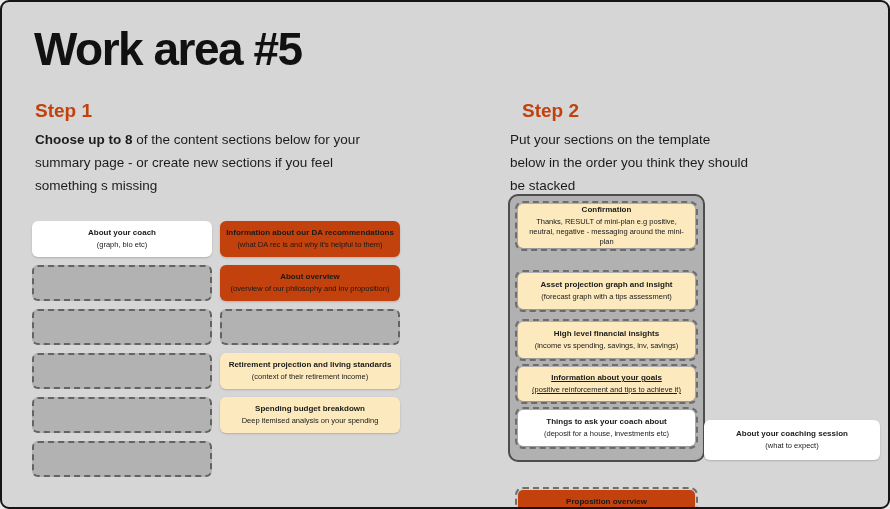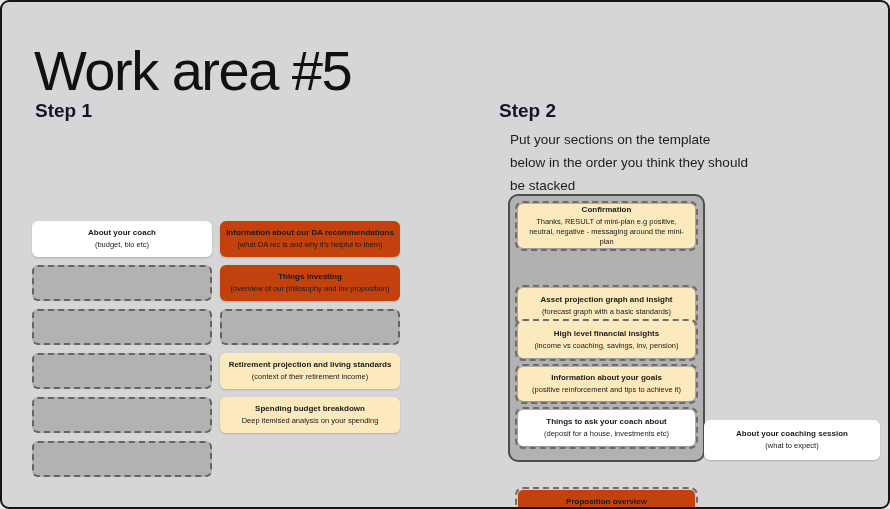--- a/index.html
+++ b/index.html
@@ -2,28 +2,28 @@
 <html><head>
 <meta charset="utf-8">
 <style>
   html,body{margin:0;padding:0;background:#e9e9e9;font-family:"Liberation Sans",sans-serif;}
   .canvas{
     position:relative;width:890px;height:509px;box-sizing:border-box;
     background:#d6d6d6;border:2px solid #151515;border-radius:9px;overflow:hidden;
     -webkit-font-smoothing:antialiased;color:#1a1a1a;
   }
   .page-title{
-    position:absolute;left:32px;top:36px;font-size:56px;font-weight:normal;
+    position:absolute;left:32px;top:20px;font-size:46px;font-weight:bold;
     letter-spacing:-1.5px;color:#111;
   }
-  .step-heading{position:absolute;top:98px;font-size:19px;font-weight:bold;color:#0f172a;}
+  .step-heading{position:absolute;top:98px;font-size:19px;font-weight:bold;color:#c2410c;}
   .step-desc{position:absolute;top:126px;font-size:13.5px;line-height:23px;color:#1c1c1c;margin:0;}
   #step1-heading{left:33px;}
   #step1-desc{left:33px;width:326px;}
-  #step2-heading{left:497px;}
+  #step2-heading{left:520px;}
   #step2-desc{left:508px;width:238px;}
 
   
   .s1-grid{
     position:absolute;left:30px;top:219px;
     display:grid;grid-template-rows:repeat(6,36px);grid-auto-flow:column;
     grid-template-columns:180px 180px;column-gap:8px;row-gap:8px;gap:8px;
   }
   .cell{box-sizing:border-box;border-radius:6px;}
   .empty{
@@ -44,58 +44,59 @@
   .template{
     position:absolute;left:506px;top:192px;width:197px;height:268px;box-sizing:border-box;
     background:#b1b1b1;border:2px solid #4d4d4d;border-radius:10px;overflow:visible;padding-left:13px;
   }
   .slot{
     position:absolute;left:5px;width:183px;box-sizing:border-box;
     border:2px dashed #6e6e6e;border-radius:8px;padding:1px;
   }
   .slot .card{width:100%;height:100%;box-sizing:border-box;border-radius:5px;}
   #slot-0{top:5px;height:50px;}
-  #slot-1{top:89px;height:42px;}
+  #slot-1{top:74px;height:42px;}
   #slot-2{top:123px;height:42px;}
-  #slot-3{top:168px;height:40px;}
+  #slot-3{top:168px;height:40px;text-decoration:underline;}
   #slot-4{top:211px;height:42px;}
   #slot-5{top:253px;height:42px;margin-top:38px;}
   .side-card{
     position:absolute;left:702px;top:404px;width:176px;height:40px;box-sizing:border-box;
     border-radius:6px;
     margin-top:14px;
   }
 </style>
 </head>
 <body>
 
 <div class="canvas">
 
   <div class="page-title">Work area #5</div>
 
   <div class="step-heading" id="step1-heading">Step 1</div>
+  <p class="step-desc" id="step1-desc"><strong>Choose up to 8</strong><span> of the content sections below for your summary page - or create new sections if you feel something s missing</span></p>
 
   <div class="s1-grid">
 
     <div class="cell card white">
       <div class="card-title">About your coach</div>
-      <div class="card-sub">(budget, bio etc)</div>
+      <div class="card-sub">(graph, bio etc)</div>
     </div>
     <div class="cell empty"></div>
     <div class="cell empty"></div>
     <div class="cell empty"></div>
     <div class="cell empty"></div>
 
     <div class="cell empty"></div>
     <div class="cell card purple">
       <div class="card-title">Information about our DA recommendations</div>
       <div class="card-sub">(what DA rec is and why it's helpful to them)</div>
     </div>
     <div class="cell card purple">
-      <div class="card-title">Things investing</div>
+      <div class="card-title">About overview</div>
       <div class="card-sub">(overview of our philosophy and inv proposition)</div>
     </div>
     <div class="cell empty"></div>
     <div class="cell card yellow">
       <div class="card-title">Retirement projection and living standards</div>
       <div class="card-sub">(context of their retirement income)</div>
     </div>
     <div class="cell card yellow">
       <div class="card-title">Spending budget breakdown</div>
       <div class="card-sub">Deep itemised analysis on your spending</div>
@@ -108,27 +109,27 @@
   <div class="template">
     <div class="slot" id="slot-0">
       <div class="card yellow">
         <div class="card-title">Confirmation</div>
         <div class="card-sub">Thanks, RESULT of mini-plan e.g positive, neutral, negative - messaging around the mini-plan</div>
       </div>
     </div>
     <div class="slot" id="slot-1">
       <div class="card yellow">
         <div class="card-title">Asset projection graph and insight</div>
-        <div class="card-sub">(forecast graph with a basic standards)</div>
+        <div class="card-sub">(forecast graph with a tips assessment)</div>
       </div>
     </div>
     <div class="slot" id="slot-2">
       <div class="card yellow">
         <div class="card-title">High level financial insights</div>
-        <div class="card-sub">(income vs coaching, savings, inv, pension)</div>
+        <div class="card-sub">(income vs spending, savings, inv, savings)</div>
       </div>
     </div>
     <div class="slot" id="slot-3">
       <div class="card yellow">
         <div class="card-title">Information about your goals</div>
         <div class="card-sub">(positive reinforcement and tips to achieve it)</div>
       </div>
     </div>
     <div class="slot" id="slot-4">
       <div class="card white">

